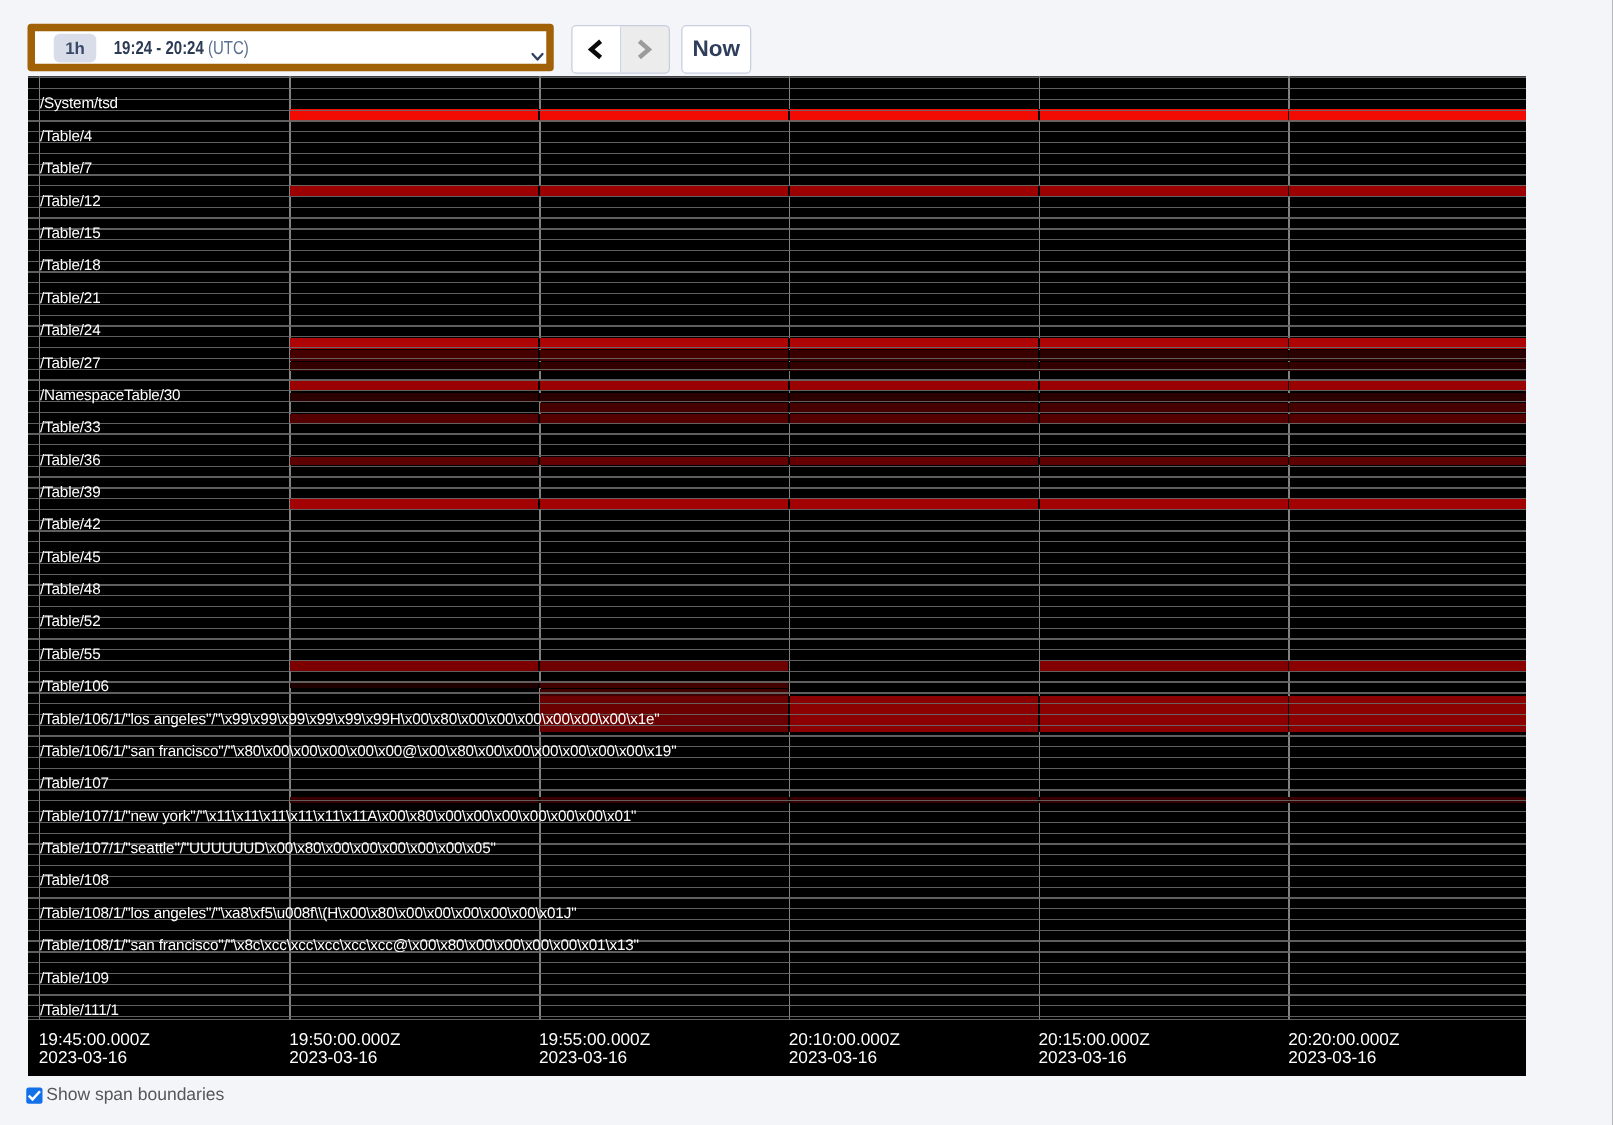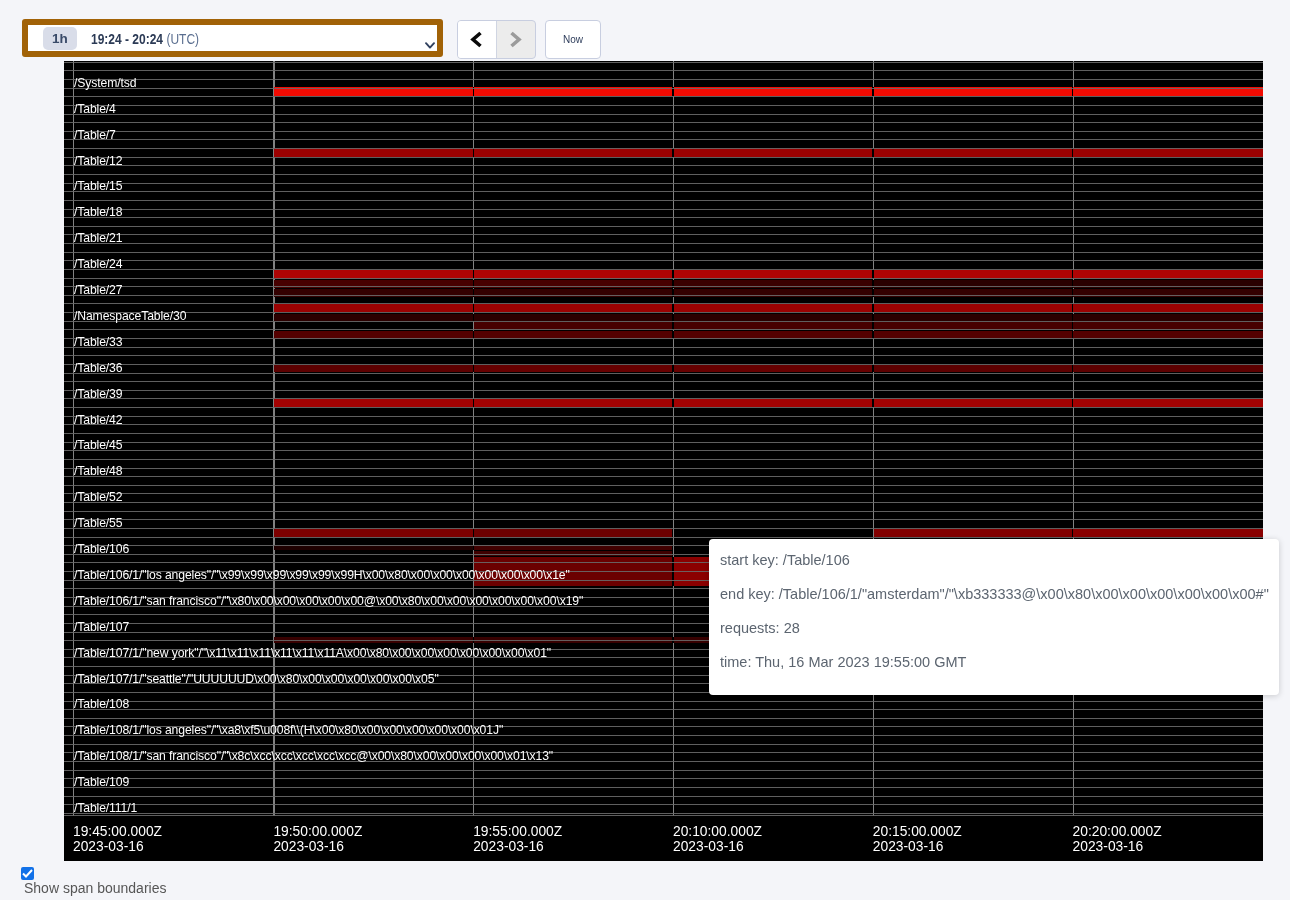--- a/index.html
+++ b/index.html
@@ -7,27 +7,27 @@
   .abs { position:absolute; }
   #root { position:relative; width:1290px; height:900px; }
   .timewidget { left:22px; top:19px; width:421px; height:38px; background:#fff; border:6px solid #a16207;
      border-radius:3px; display:flex; align-items:center; }
   .pill { margin-left:15px; background:#d9dde9; border-radius:5px; width:34px; height:23px;
      display:flex; align-items:center; justify-content:center; font-size:13.5px; font-weight:bold; color:#394a68; }
   .trange { margin-left:14px; font-size:15px; font-weight:bold; color:#2b3a55; white-space:nowrap;
      display:inline-block; transform:scaleX(0.8); transform-origin:0 50%; }
   .tutc { font-weight:normal; color:#5a6e8f; }
   .btn { border:1px solid #c8cee0; border-radius:4px; background:#fff; }
-  #nowbtn { left:545px; top:20px; width:56px; height:39px; font-size:10px; font-weight:normal; color:#2f3e5c;
+  #nowbtn { left:545px; top:20px; width:56px; height:39px; font-size:18px; font-weight:bold; color:#2f3e5c;
      display:flex; align-items:center; justify-content:center; }
-  #canvas { left:22px; top:61px; width:1199px; height:800px;margin-left:42px; }
+  #canvas { left:22px; top:61px; width:1199px; height:800px; }
   #tooltip { left:709px; top:539px; width:570px; height:156px; background:#fff; border-radius:4px;
      box-shadow:0 1px 6px rgba(0,0,0,0.18); color:#5c6570; font-size:14.5px; line-height:17px; padding:13px 11px; }
   #tooltip div { margin-bottom:17px; white-space:nowrap; }
-  .cbrow { left:21px; top:867px; display:flex; align-items:flex-start;flex-direction:column; }
+  .cbrow { left:21px; top:867px; display:flex; align-items:flex-end; }
   .cbx { width:13px; height:13px; background:#1271e8; border-radius:2px; position:relative; }
   .cbx svg { position:absolute; left:1px; top:2px; }
   .cblabel { margin-left:3px; font-size:14px; color:#565656; }
 </style>
 </head>
 <body>
 <div id="root">
   <div class="abs timewidget">
     <span class="pill">1h</span>
     <span class="trange">19:24 - 20:24 <span class="tutc">(UTC)</span></span>
@@ -218,26 +218,20 @@
 <text x="409.2" y="789.8">2023-03-16</text>
 <text x="609.0" y="775">20:10:00.000Z</text>
 <text x="609.0" y="789.8">2023-03-16</text>
 <text x="808.8" y="775">20:15:00.000Z</text>
 <text x="808.8" y="789.8">2023-03-16</text>
 <text x="1008.6" y="775">20:20:00.000Z</text>
 <text x="1008.6" y="789.8">2023-03-16</text>
 </g>
 </svg>
   </div>
-  <div class="abs" id="tooltip">
-    <div>start key: /Table/106</div>
-    <div>end key: /Table/106/1/"amsterdam"/"\xb333333@\x00\x80\x00\x00\x00\x00\x00\x00#"</div>
-    <div>requests: 28</div>
-    <div>time: Thu, 16 Mar 2023 19:55:00 GMT</div>
-  </div>
   <div class="abs cbrow">
     <span class="cbx">
         <svg width="11" height="9" viewBox="0 0 11 9">
           <path d="M1 4.5 L4 7.5 L10 1" stroke="#fff" stroke-width="2" fill="none"></path>
         </svg>
       </span>
     <span class="cblabel">Show span boundaries</span>
   </div>
 </div>
 

